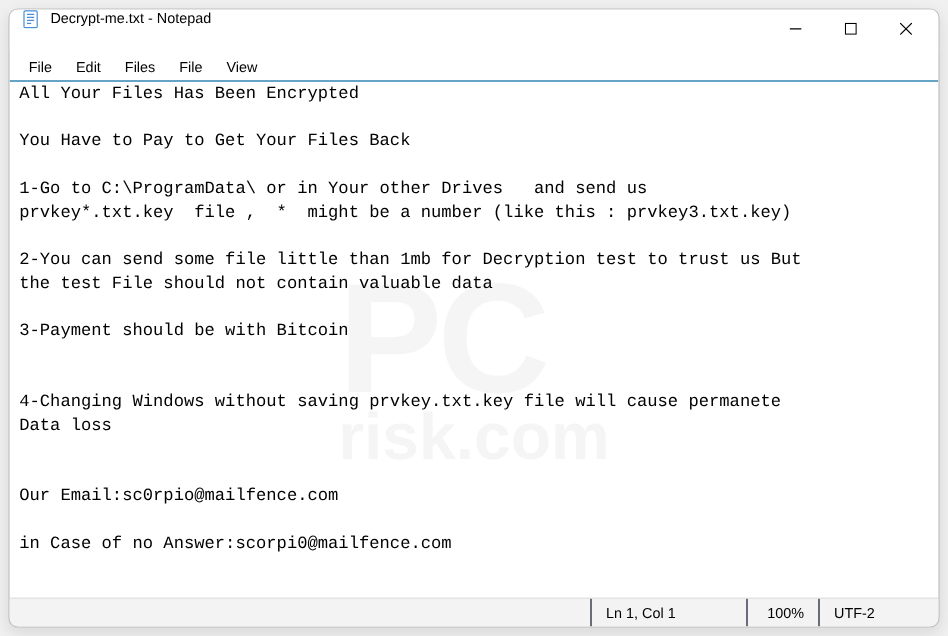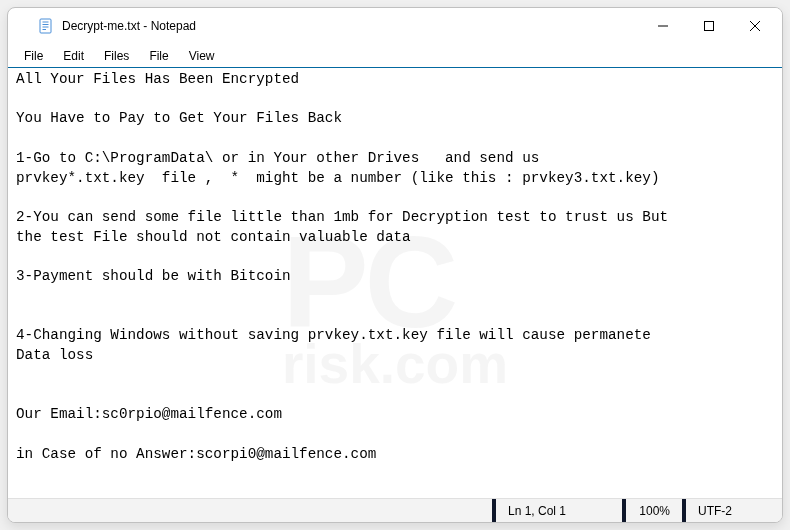--- a/index.html
+++ b/index.html
@@ -45,25 +45,23 @@
     .watermark .sub {
       display: block;
       font-size: 55px;
       text-align: right;
       margin-top: -25px;
       letter-spacing: 0px;
     }
     .titlebar {
       height: 36px;
       display: flex;
-      align-items: center;
       padding: 0 4px 0 10px;
       background: #ffffff;
       border-bottom: none;
-      margin-left: 20px;
     }
     .titlebar-icon {
       width: 16px;
       height: 16px;
       margin-right: 8px;
       display: flex;
       align-items: center;
       justify-content: center;
     }
     .title-text {
@@ -112,21 +110,21 @@
       height: 24px;
       border-top: 1px solid #e0e0e0;
       display: flex;
       align-items: center;
       font-size: 12px;
       background: #f3f3f3;
       color: #000;
     }
     .status-cell {
       padding: 0 12px;
-      border-left: 4px solid #0f172a;
+      border-left: 1px solid #0f172a;
       height: 100%;
       display: flex;
       align-items: center;
     }
     .status-cell.first {
       border-left: none;
       flex: 1;
     }
     .status-cell.cursor { width: 130px; }
     .status-cell.zoom { width: 60px; justify-content: flex-end; }

